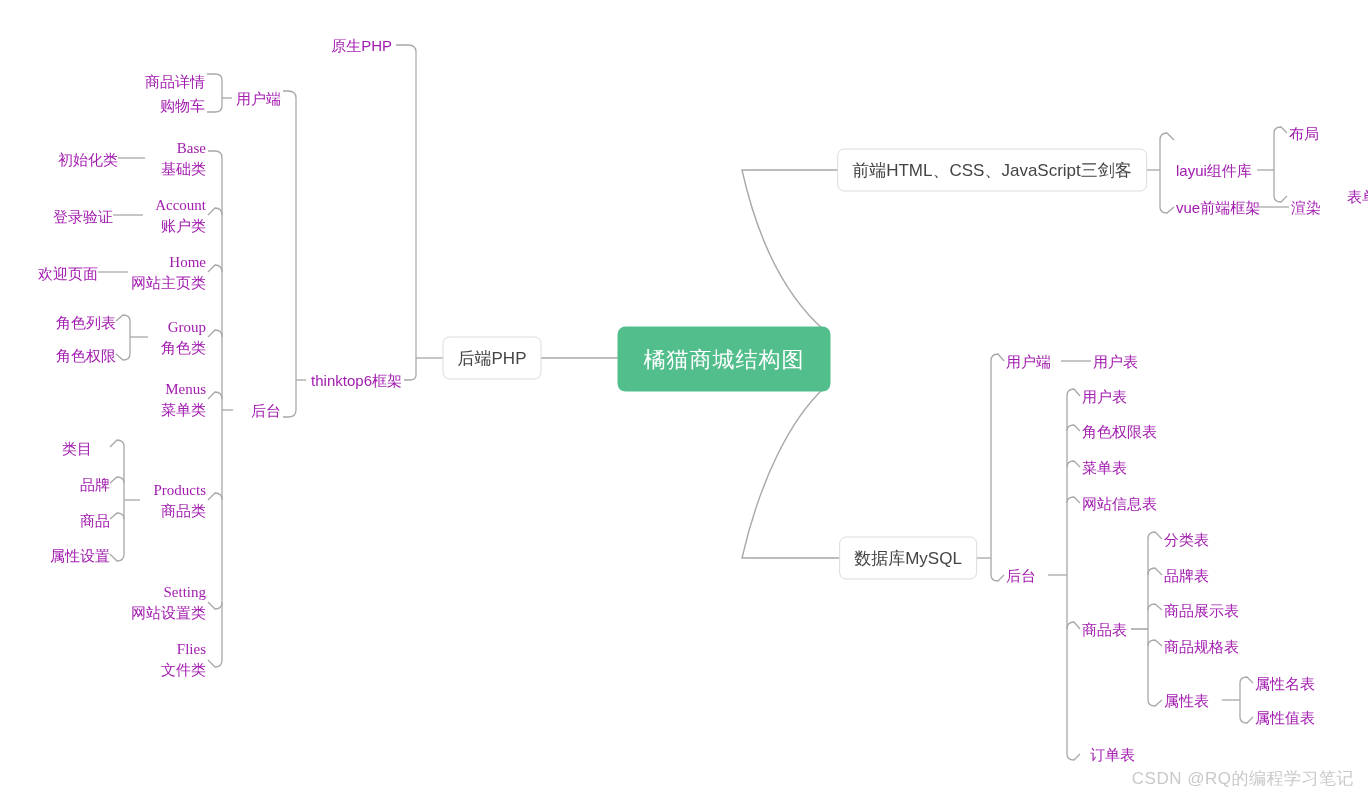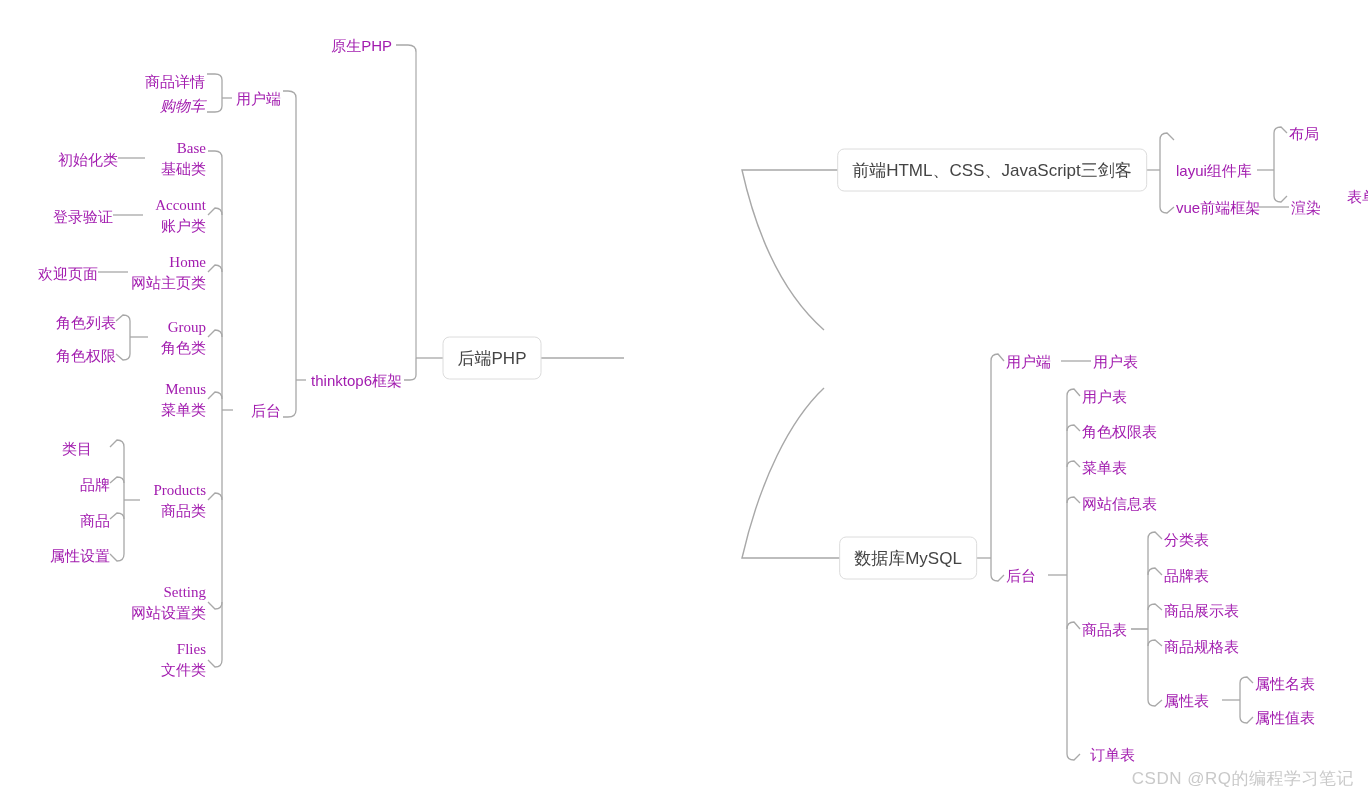--- a/index.html
+++ b/index.html
@@ -112,38 +112,39 @@
   <path d="M1148,610 Q1148,604 1155,604 L1162,610"></path>
   <path d="M1148,646 Q1148,640 1155,640 L1162,646"></path>
   <path d="M1148,700 Q1148,706 1155,706 L1162,700"></path>
 
   <path d="M1222,700 L1240,700"></path>
   <path d="M1240,683 L1240,717"></path>
   <path d="M1240,683 Q1240,677 1247,677 L1253,683"></path>
   <path d="M1240,717 Q1240,723 1247,723 L1253,717"></path>
 </svg>
 
+<div class="node c root" style="left:724px;top:359px;">橘猫商城结构图</div>
 
 <div class="node c boxed" style="left:492px;top:358px;">后端PHP</div>
 
 <div class="node c boxed" style="left:992px;top:170px;">前端HTML、CSS、JavaScript三剑客</div>
 
 <div class="node c boxed" style="left:908px;top:558px;">数据库MySQL</div>
 
 <div class="node r" style="left:392px;top:45px;">原生PHP</div>
 
 <div class="node r" style="left:402px;top:380px;">thinktop6框架</div>
 
 <div class="node r" style="left:281px;top:98px;">用户端</div>
 
 <div class="node r" style="left:281px;top:410px;">后台</div>
 
 <div class="node r" style="left:205px;top:81px;">商品详情</div>
 
-<div class="node r" style="left:205px;top:105px;font-style:italic;">购物车</div>
+<div class="node r" style="left:205px;top:105px;">购物车</div>
 
 <div class="node r" style="left:206px;top:159px;">
   <span class="l1">Base</span>
   <span class="l2">基础类</span>
 </div>
 <div class="node r" style="left:118px;top:159px;">初始化类</div>
 
 <div class="node r" style="left:206px;top:216px;">
   <span class="l1">Account</span>
   <span class="l2">账户类</span>

